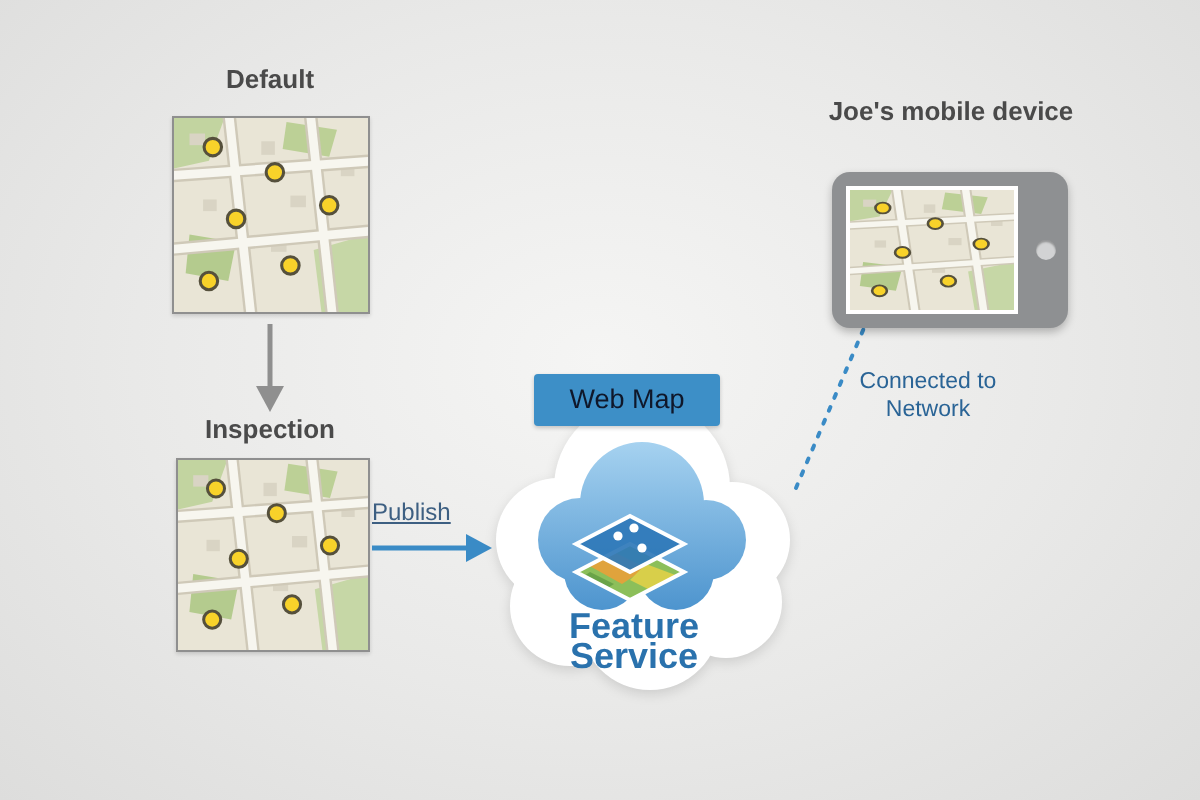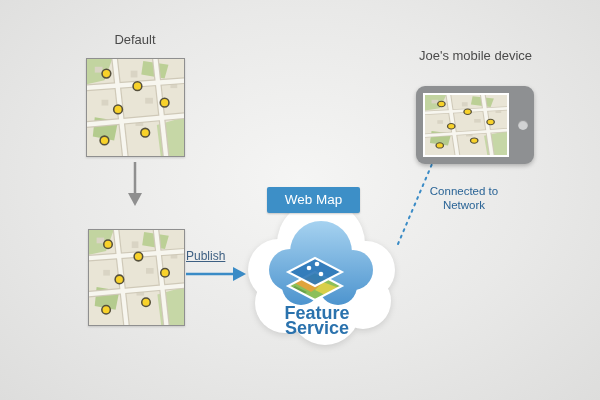--- a/index.html
+++ b/index.html
@@ -12,20 +12,21 @@
     width:600px;height:400px;
     margin:0 auto;
     background:radial-gradient(ellipse at 50% 45%, #f5f5f4 0%, #e9e9e8 55%, #dddddc 100%);
     overflow:hidden;
   }
   .lbl{
     position:absolute;
     color:#4a4a4a;
     font-size:13px;
     text-align:center;
+    font-weight:bold;
   }
   .map-thumb{
     position:absolute;
     border:1px solid #8f8f8f;
     background:#e9e5d6;
     box-shadow:0 1px 2px rgba(0,0,0,0.15);
   }
   .map-thumb svg{display:block;width:100%;height:100%;}
   .arrow-svg{position:absolute;}
   .publish-lbl{
@@ -35,21 +36,21 @@
     text-align:left;
     text-decoration:underline;
   }
   .cloud-svg{
     position:absolute;
     filter:drop-shadow(0 2px 3px rgba(0,0,0,0.12));
   }
   .webmap-box{
     position:absolute;
     background:#3d8fc7;
-    color:#ffffff;
+    color:#0f172a;
     font-size:13.5px;
     line-height:26px;
     text-align:center;
     border-radius:2px;
     box-shadow:0 1px 2px rgba(0,0,0,0.2);
   }
   .feature-service{
     position:absolute;
     color:#2a72ad;
     font-size:18px;
@@ -139,20 +140,21 @@
     <svg viewBox="0 0 100 100" preserveAspectRatio="none">
         <use href="#map-art"></use>
       </svg>
   </div>
 
   <svg class="arrow-svg" style="left:124px;top:160px;" width="22" height="48">
     <line x1="11" y1="2" x2="11" y2="34" stroke="#8f8f8f" stroke-width="2.5"></line>
     <polygon points="4,33 18,33 11,46" fill="#8f8f8f"></polygon>
   </svg>
 
+  <div class="lbl" style="left:85px;top:207px;width:100px;">Inspection</div>
   <div class="map-thumb" style="left:88px;top:229px;width:95px;height:95px;">
     <svg viewBox="0 0 100 100" preserveAspectRatio="none">
         <use href="#map-art"></use>
       </svg>
   </div>
 
   <div class="publish-lbl" style="left:186px;top:249px;width:58px;">Publish</div>
   <svg class="arrow-svg" style="left:186px;top:264px;" width="62" height="20">
     <line x1="0" y1="10" x2="48" y2="10" stroke="#3a8bc6" stroke-width="2.5"></line>
     <polygon points="47,3 47,17 60,10" fill="#3a8bc6"></polygon>

